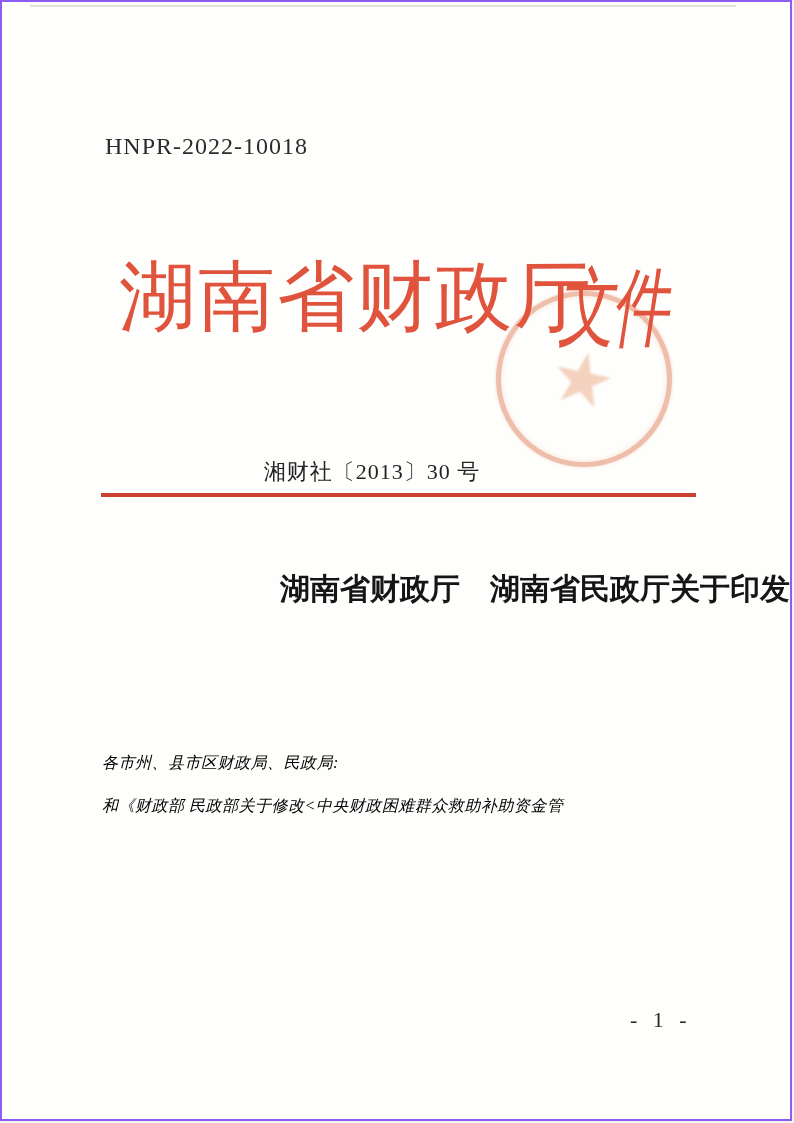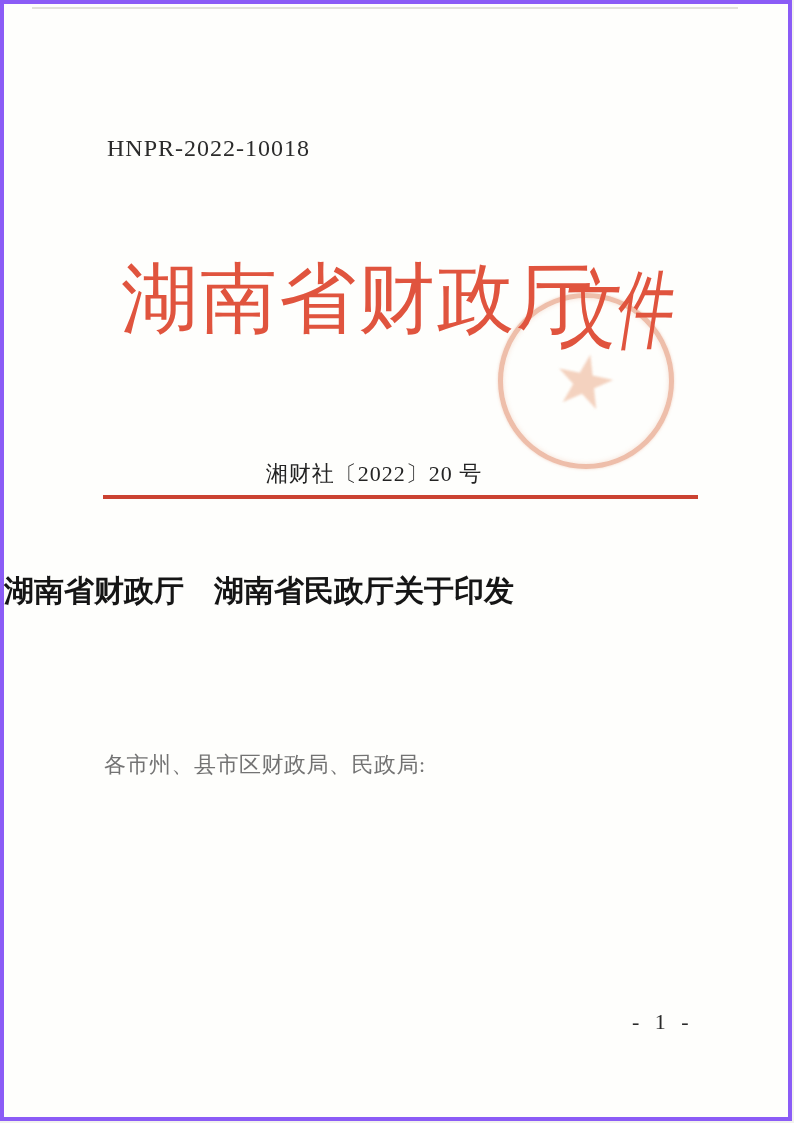--- a/index.html
+++ b/index.html
@@ -7,21 +7,21 @@
     width:794px;height:1123px;
     background:#f2f2ee;
     font-family:"Liberation Serif", serif;
     position:relative;
     overflow:hidden;
   }
   .page{
     position:absolute;left:0;top:0;
     width:792px;height:1121px;
     background:#fefefc;
-    border:4px solid #8b5cf6;
+    border:2px solid #8b5cf6;
     box-sizing:border-box;
   }
   .scan-line-top{
     position:absolute;left:28px;top:3px;width:706px;height:2px;
     background:#d8d8d0;opacity:.75;
   }
   .doc-ref{
     position:absolute;left:103px;top:131px;
     font-size:24px;color:#2b2b2b;letter-spacing:1px;
   }
@@ -61,26 +61,26 @@
   .doc-number{
     position:absolute;left:0;top:455px;width:740px;
     text-align:center;font-size:22px;color:#232323;letter-spacing:1px;
   }
   .red-rule{
     position:absolute;left:99px;top:491px;width:595px;height:4px;
     background:var(--rule-red);
   }
   .title-block{
     position:absolute;left:0;right:0;top:566px;
-    text-align:left;color:#151515;font-weight:bold;
+    text-align:right;color:#151515;font-weight:bold;
   }
   .title-line{font-size:30px;line-height:41px;white-space:nowrap;}
   .body-block{
     position:absolute;left:100px;top:740px;width:604px;
-    font-size:22px;color:#737373;
+    font-size:16px;color:#000000;font-style:italic;
   }
   .body-line{
     height:42.5px;line-height:42.5px;white-space:nowrap;overflow:visible;
     letter-spacing:0.5px;
   }
   .body-line.indent{text-indent:2em;}
   .page-number{
     position:absolute;left:628px;top:1005px;
     font-size:22px;color:#2a2a2a;letter-spacing:5px;white-space:nowrap;
   }
@@ -97,27 +97,28 @@
   <div class="seal">
     <span class="seal-star">★</span>
   </div>
 
   <div class="org-block">
     <div class="org-line">湖南省财政厅</div>
   </div>
 
   <div class="doc-type">文件</div>
 
-  <div class="doc-number">湘财社〔2022〕20 号</div>
+  <div class="doc-number">湘财社〔2013〕30 号</div>
 
   <div class="red-rule"></div>
 
   <div class="title-block">
     <div class="title-line">湖南省财政厅　湖南省民政厅关于印发</div>
   </div>
 
   <div class="body-block">
     <div class="body-line">各市州、县市区财政局、民政局:</div>
+    <div class="body-line">和《财政部 民政部关于修改&lt;中央财政困难群众救助补助资金管</div>
   </div>
 
   <div class="page-number">- 1 -</div>
 
 </div>
 
 </body></html>

